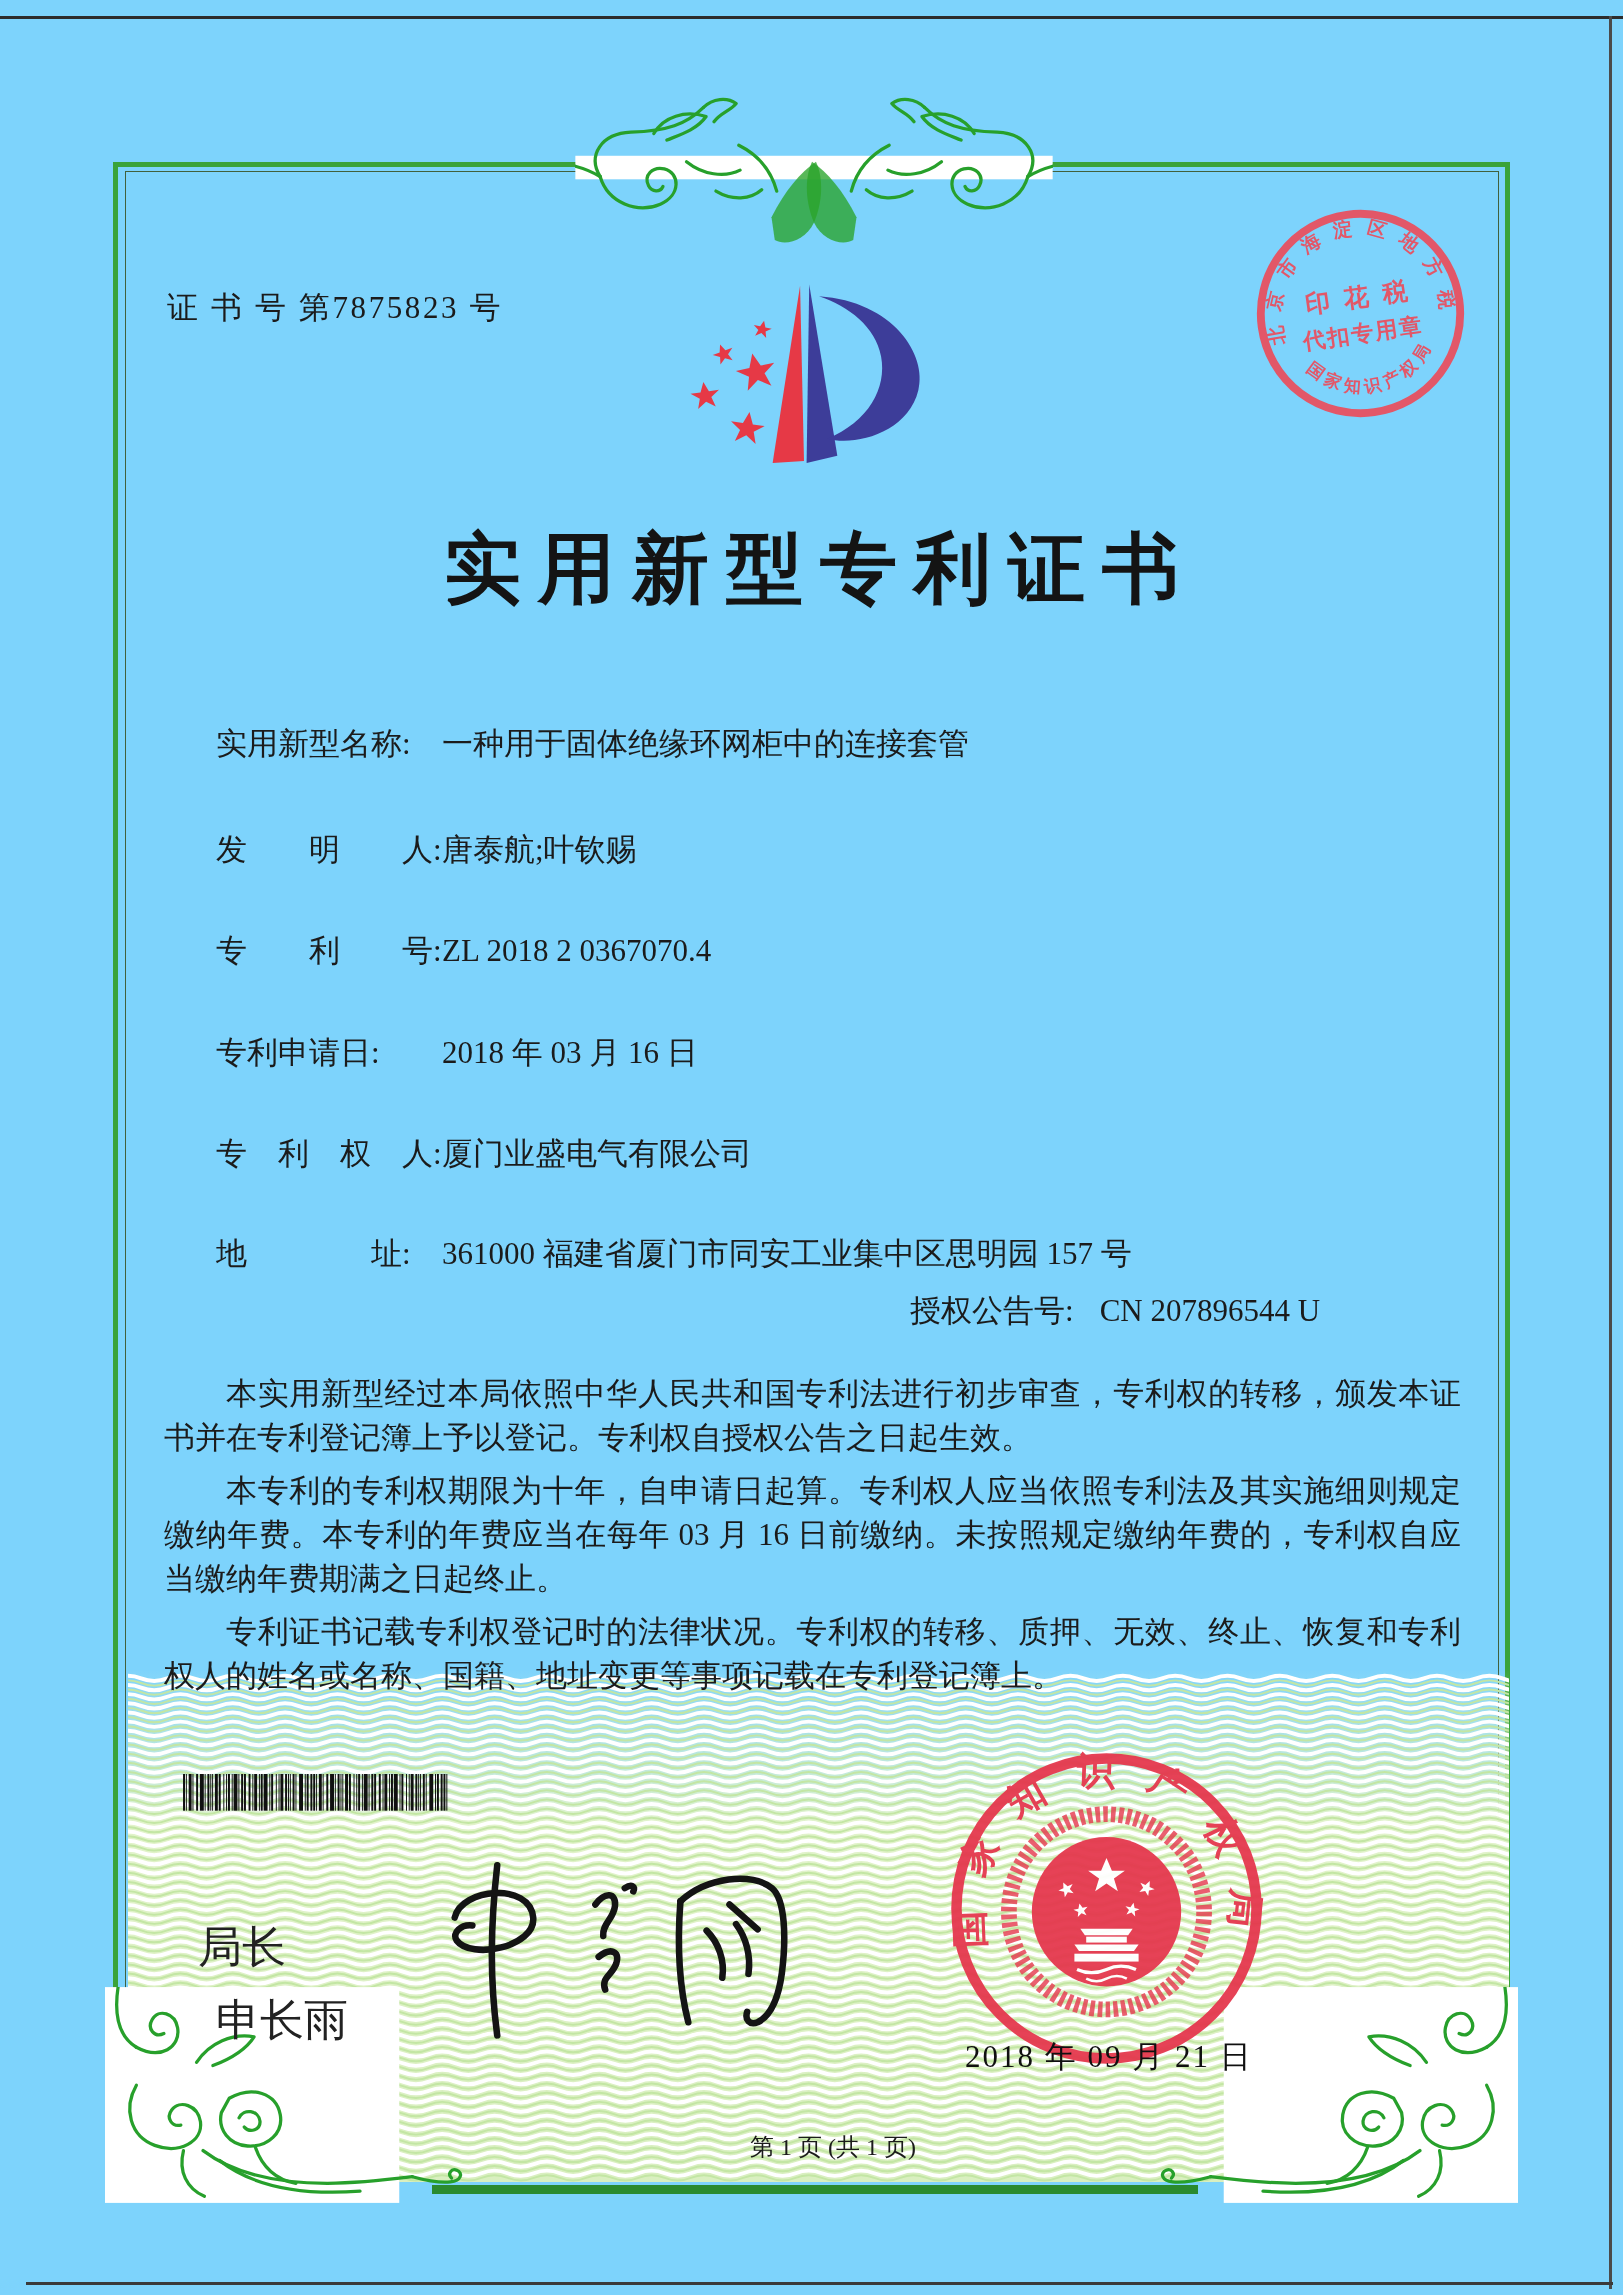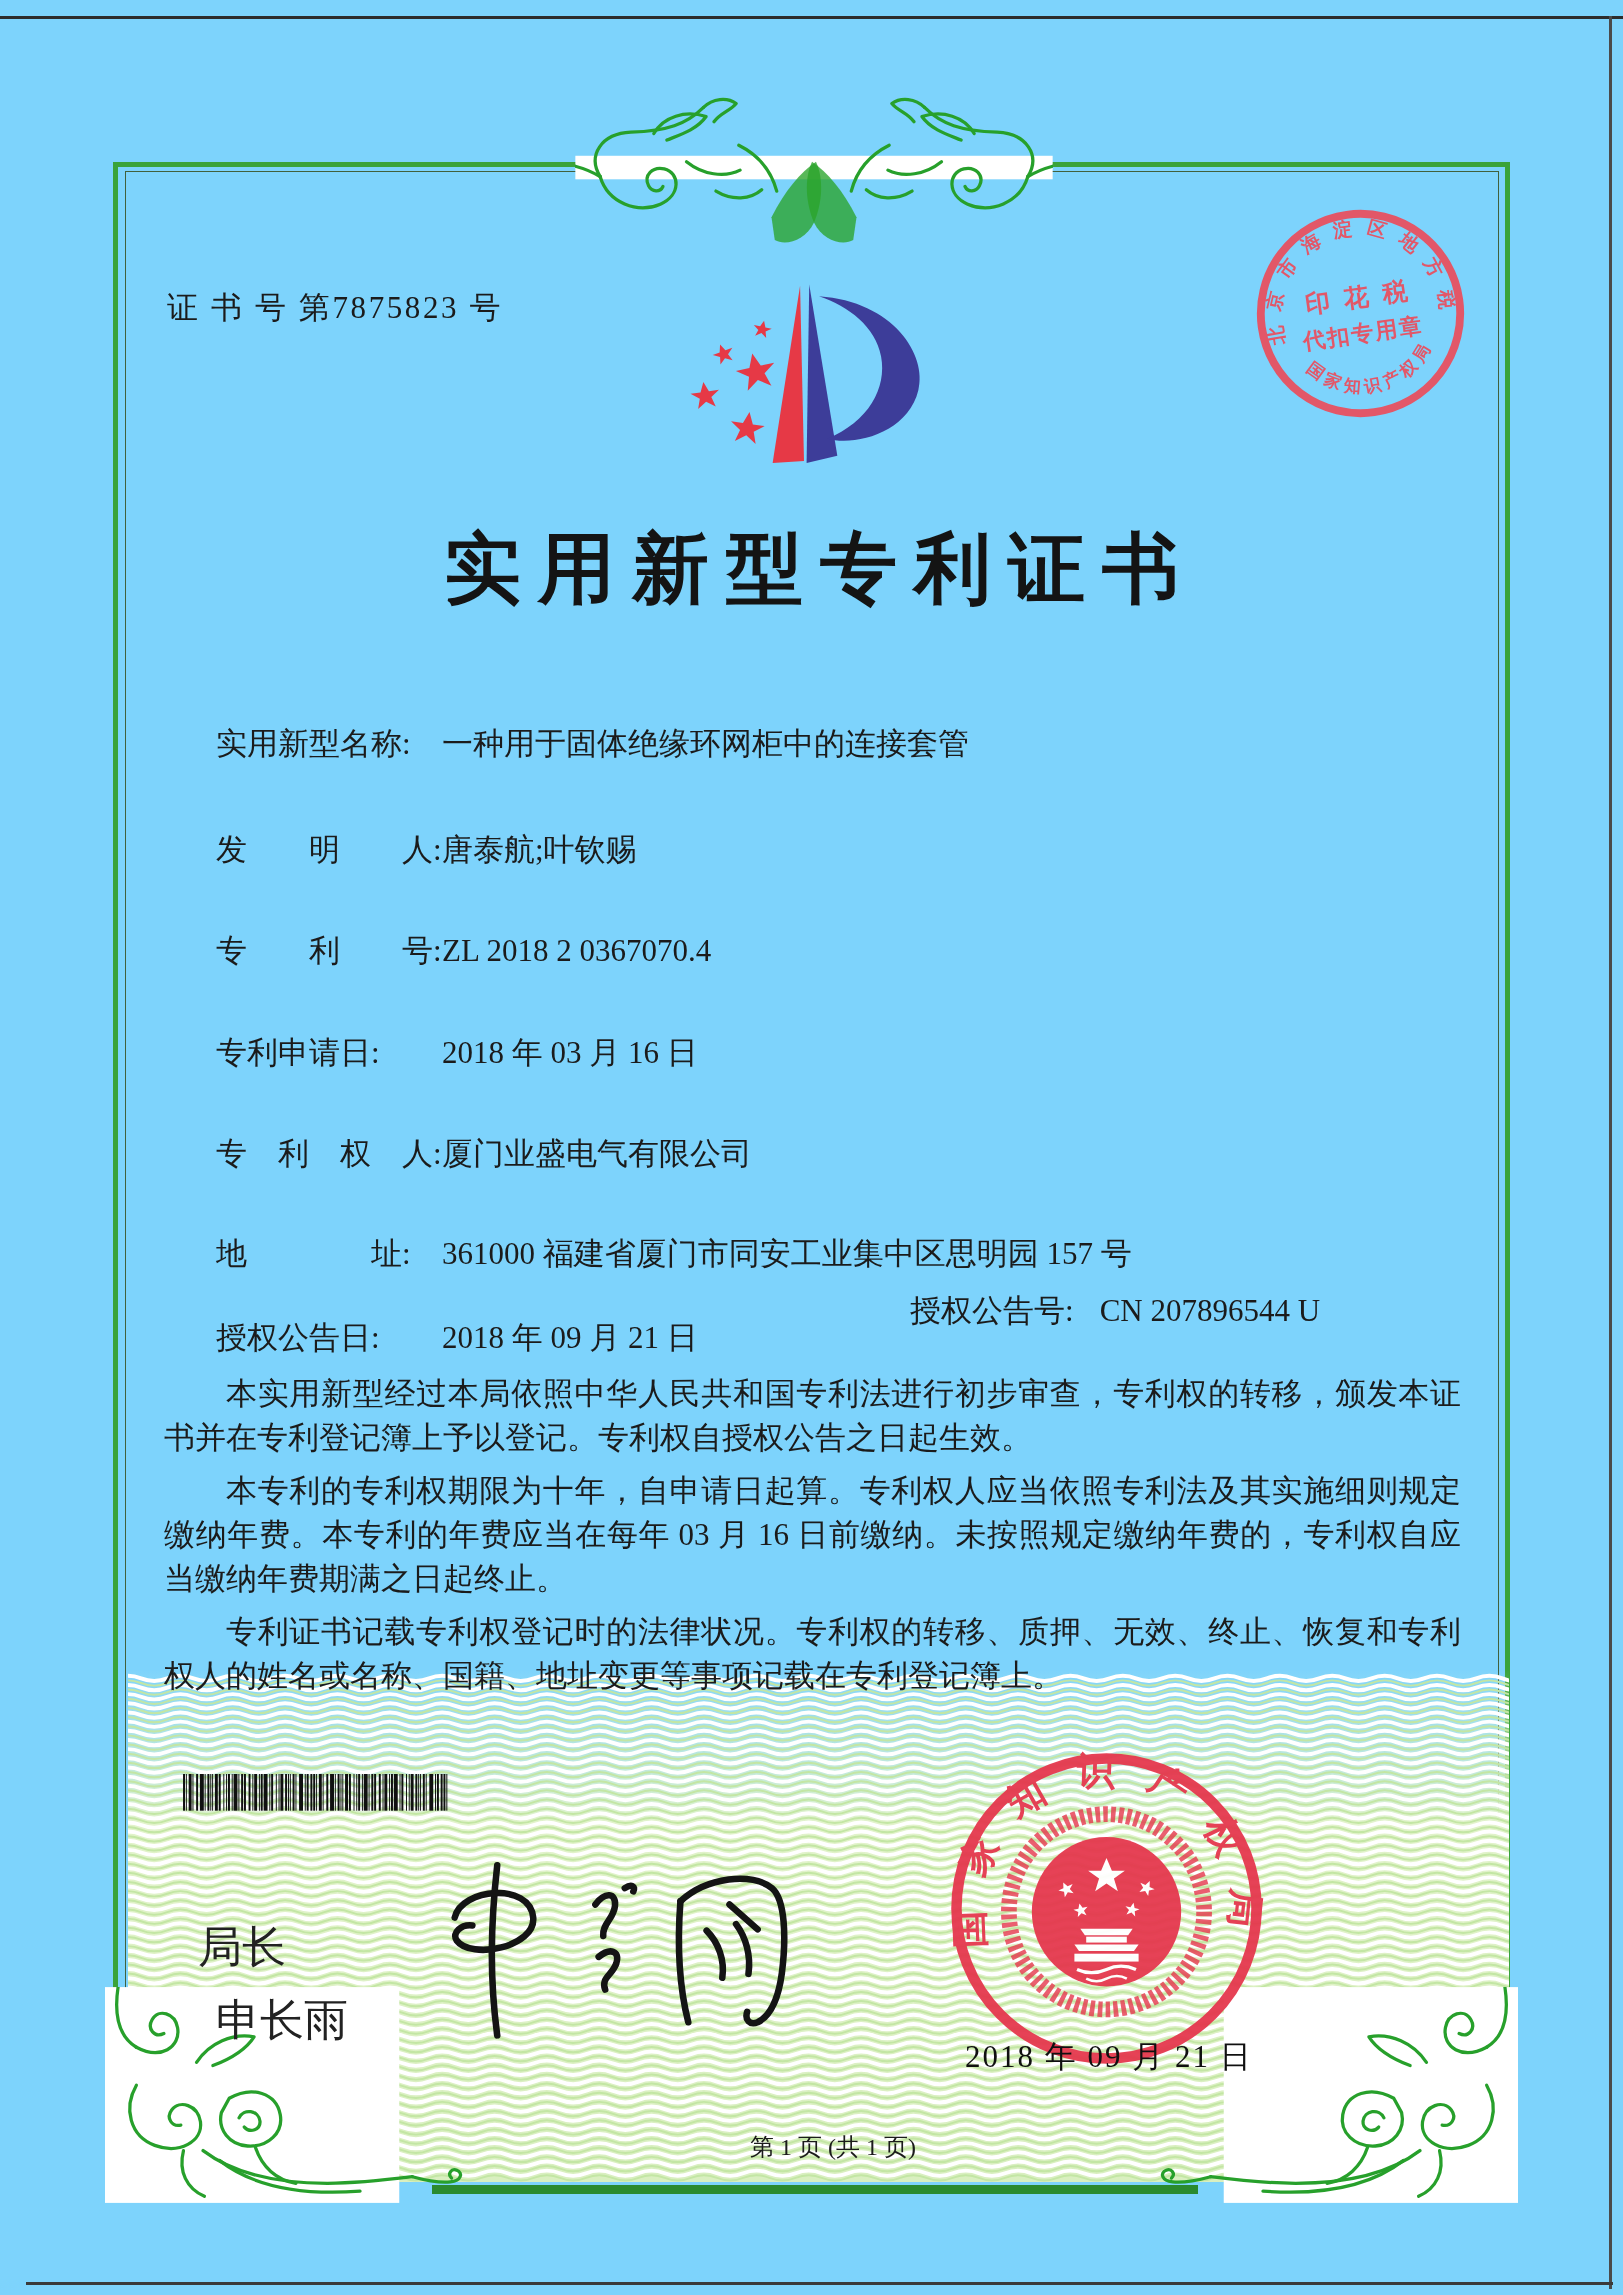--- a/index.html
+++ b/index.html
@@ -268,23 +268,20 @@
   </div>
   <div class="row" style="top:1032px;">
     <span class="lab">专利申请日:</span><span class="val">2018 年 03 月 16 日</span>
   </div>
   <div class="row" style="top:1133px;">
     <span class="lab">专　利　权　人:</span><span class="val">厦门业盛电气有限公司</span>
   </div>
   <div class="row" style="top:1233px;">
     <span class="lab">地　　　　址:</span><span class="val">361000 福建省厦门市同安工业集中区思明园 157 号</span>
   </div>
-  <div class="row" style="top:1317px;">
-    <span class="lab">授权公告日:</span><span class="val">2018 年 09 月 21 日</span>
-  </div>
   <div class="grant">
     <span>授权公告号:</span><span class="gv">CN 207896544 U</span>
   </div>
 
   <div class="paras">
     <p>本实用新型经过本局依照中华人民共和国专利法进行初步审查，专利权的转移，颁发本证书并在专利登记簿上予以登记。专利权自授权公告之日起生效。</p>
     <p>本专利的专利权期限为十年，自申请日起算。专利权人应当依照专利法及其实施细则规定缴纳年费。本专利的年费应当在每年 03 月 16 日前缴纳。未按照规定缴纳年费的，专利权自应当缴纳年费期满之日起终止。</p>
     <p>专利证书记载专利权登记时的法律状况。专利权的转移、质押、无效、终止、恢复和专利权人的姓名或名称、国籍、地址变更等事项记载在专利登记簿上。</p>
   </div>
 

